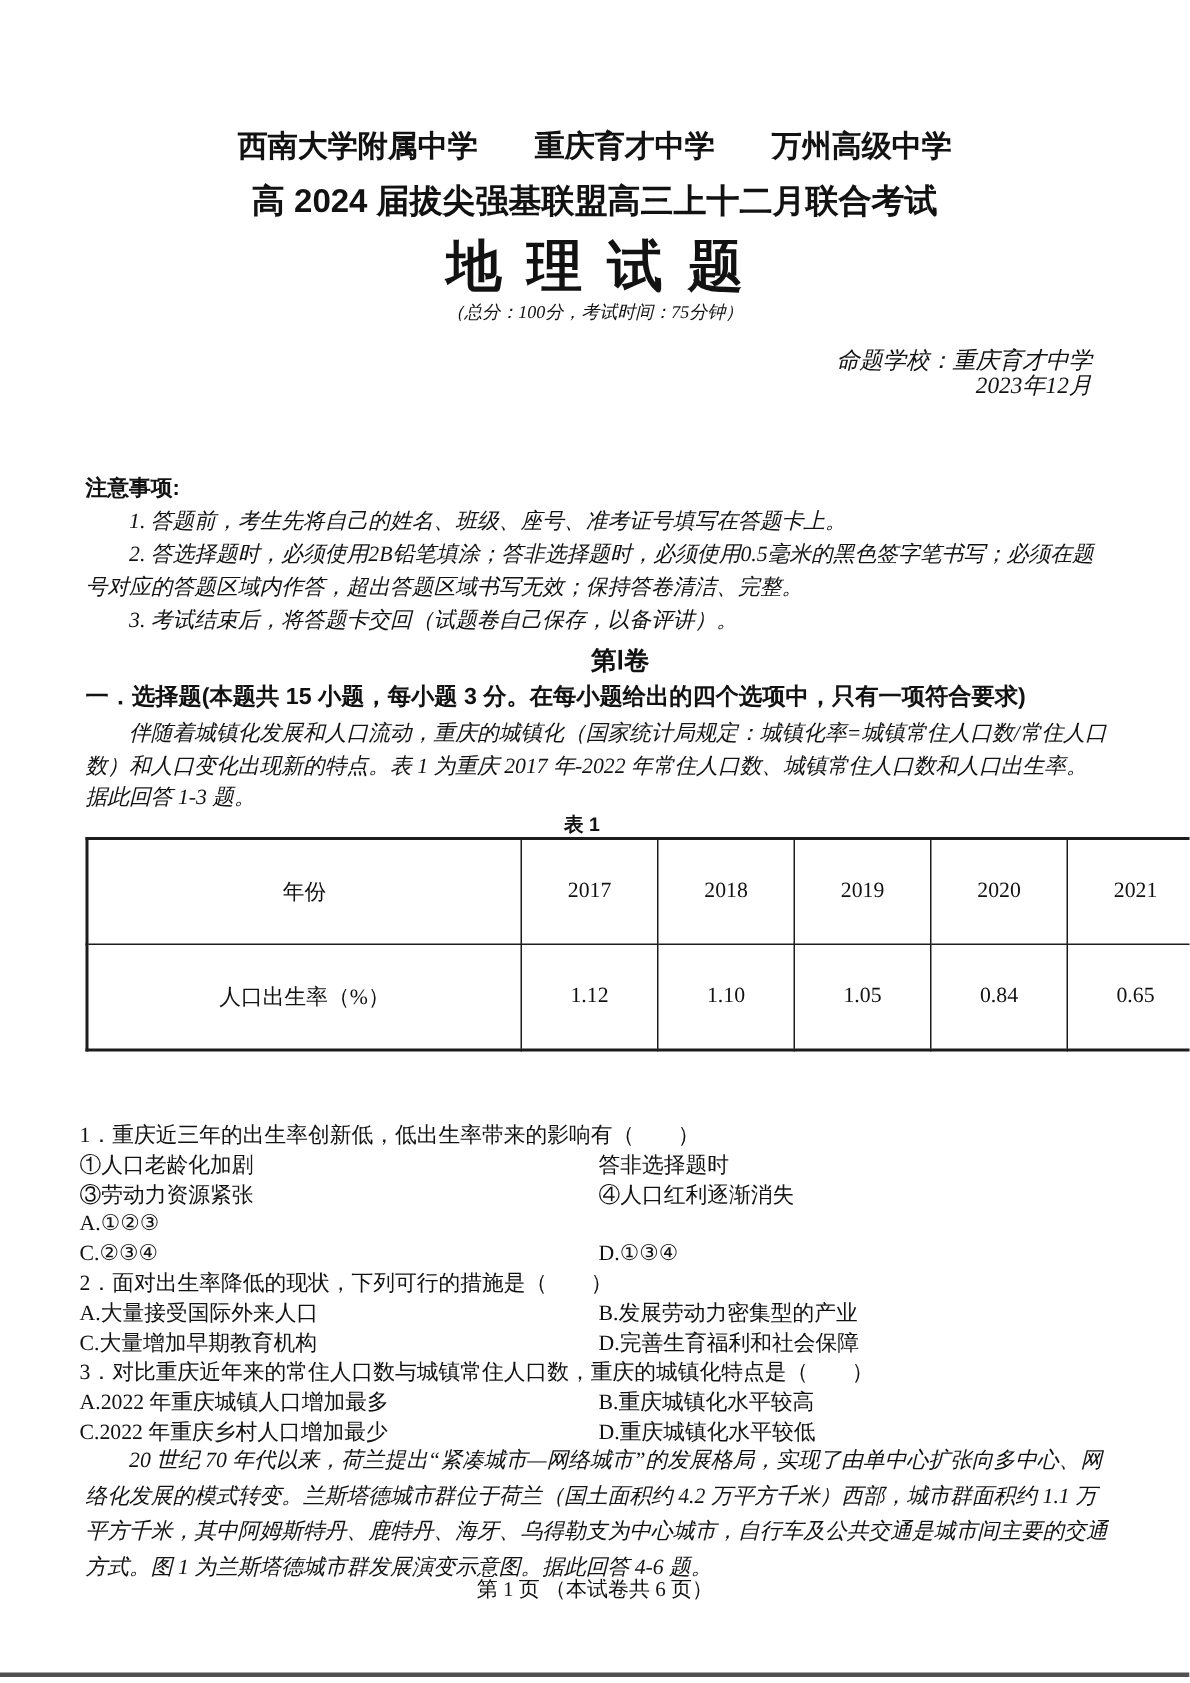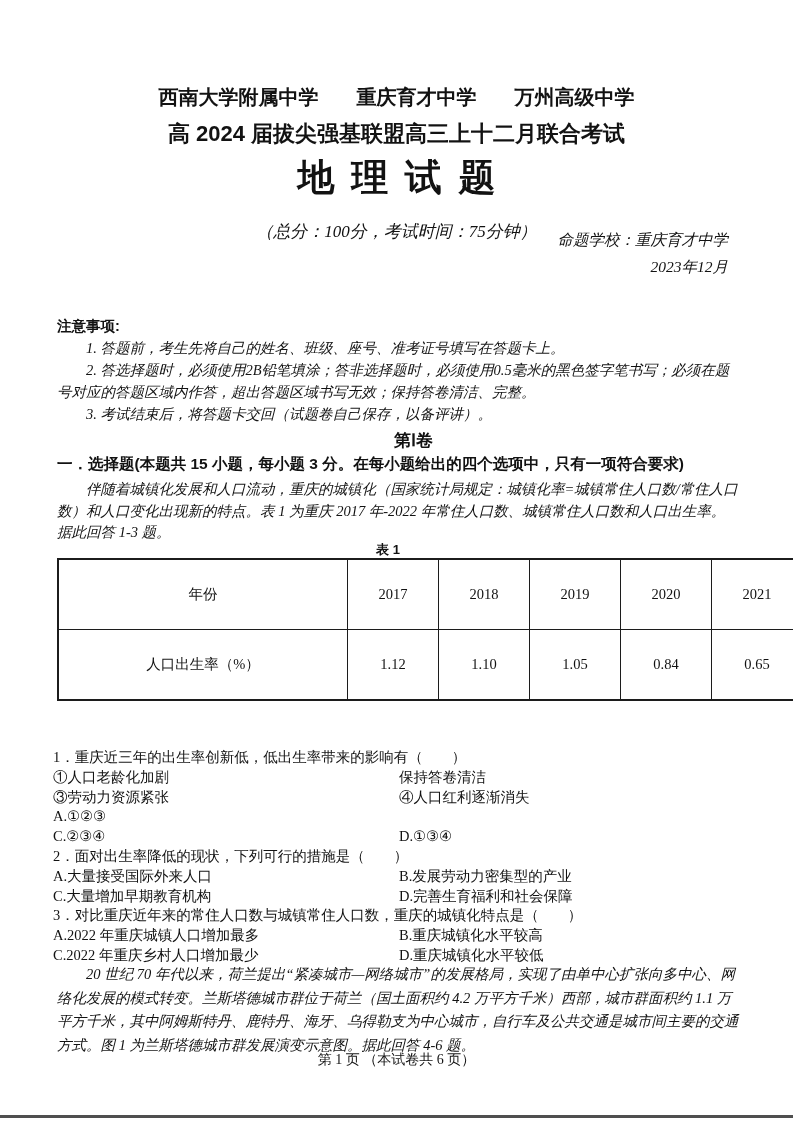--- a/index.html
+++ b/index.html
@@ -8,23 +8,23 @@
     font-family:"Liberation Serif",serif;color:#121212;overflow:hidden;
   }
   .abs{position:absolute;}
   .centered{left:0;width:793px;text-align:center;}
 
   
   #schools{top:84px;display:flex;justify-content:center;gap:38px;
     font-family:"Liberation Sans",sans-serif;font-weight:bold;font-size:20px;}
   #exam-title{top:119px;font-family:"Liberation Sans",sans-serif;font-weight:bold;font-size:22px;}
   #subject-title{top:153px;font-size:37px;letter-spacing:0.45em;text-indent:0.45em;font-weight:600;}
-  #exam-info{top:220px;font-size:17px;font-style:italic;}
+  #exam-info{top:200px;font-size:12px;font-style:italic;}
   #setter{top:230px;right:65px;font-size:15.5px;font-style:italic;}
-  #date{top:257px;right:65px;font-size:15.5px;font-style:italic;}
+  #date{top:247px;right:65px;font-size:15.5px;font-style:italic;}
 
   
   #notice{top:315px;left:57px;width:682px;}
   #notice .nt-head{margin:0;font-family:"Liberation Sans",sans-serif;
     font-weight:bold;font-size:14.5px;line-height:22px;}
   #notice p.nt-item{margin:0;font-size:14.5px;font-style:italic;line-height:22px;text-indent:2em;}
 
   
   #volume-title{top:429px;font-family:"Liberation Sans",sans-serif;font-weight:bold;font-size:17px;margin-left:17px;}
   #section-heading{top:454px;left:57px;width:700px;white-space:nowrap;
@@ -107,21 +107,21 @@
     </tr>
   </tbody>
 </table>
 
 <div class="abs" id="questions">
 
   <div>
     <p>1．重庆近三年的出生率创新低，低出生率带来的影响有（　　）</p>
     <div class="opt-row">
       <span class="opt-left">①人口老龄化加剧</span>
-      <span class="opt-right">保持答卷清洁</span>
+      <span class="opt-right">答非选择题时</span>
     </div>
     <div class="opt-row">
       <span class="opt-left">③劳动力资源紧张</span>
       <span class="opt-right">④人口红利逐渐消失</span>
     </div>
     <div class="opt-row">
       <span class="opt-left">A.①②③</span>
     </div>
     <div class="opt-row">
       <span class="opt-left">C.②③④</span>

